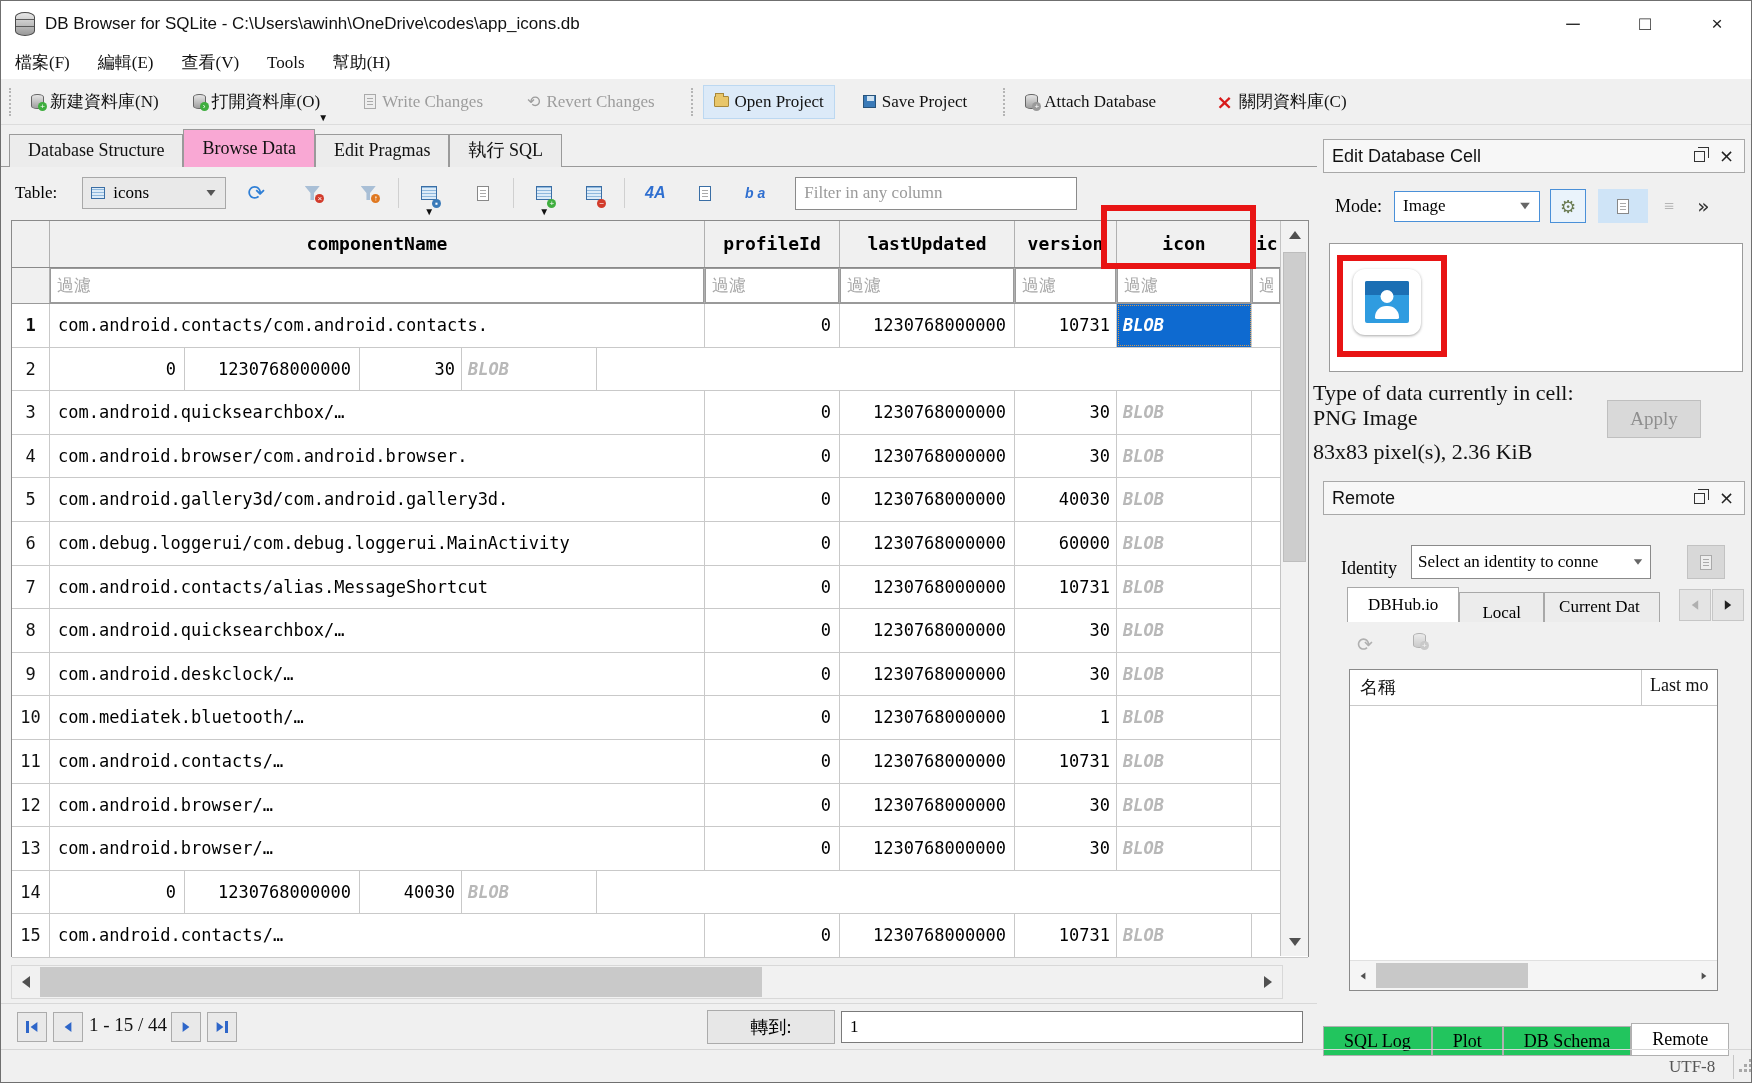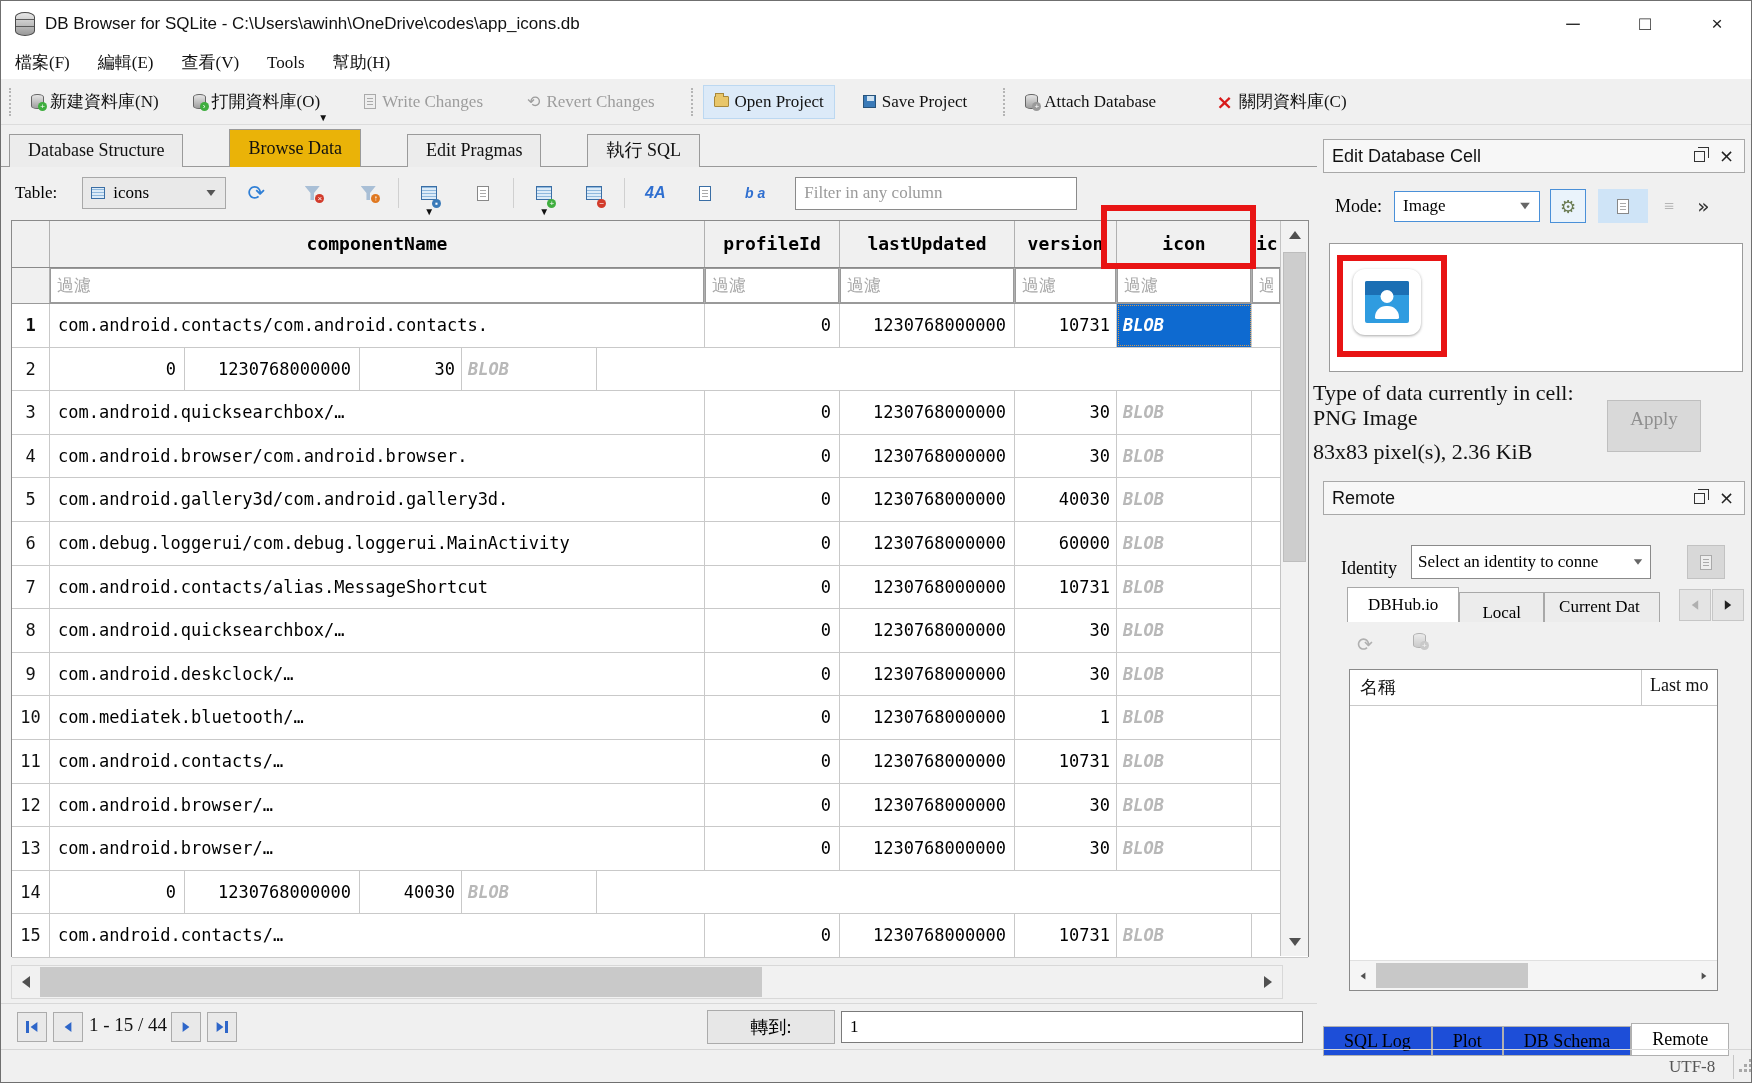--- a/index.html
+++ b/index.html
@@ -44,25 +44,25 @@
   .mini-doc.dim { background:#eee; border-color:#aaa; }
   .mini-folder { width:15px; height:11px; background:#e8c66a; border:1px solid #a8883a; border-radius:1px; position:relative; }
   .mini-folder::before { content:""; position:absolute; top:-4px; left:0; width:7px; height:3px; background:#e8c66a; border:1px solid #a8883a; border-bottom:none; }
   .mini-disk { width:13px; height:13px; background:#3a7ab8; border:1px solid #28537a; position:relative; }
   .mini-disk::before { content:""; position:absolute; left:3px; top:0; width:7px; height:5px; background:#cfe2f1; }
   .undo-glyph { font-size:16px; color:#9d9d9d; }
   .x-glyph { color:#d81a1a; font-weight:bold; font-size:20px; line-height:14px; font-family:"DejaVu Sans",sans-serif; }
   .tb-btn .below-arrow { position:absolute; right:2px; bottom:-4px; font-size:10px; color:#111; }
 
   
-  .tabbar { position:absolute; left:0; top:128px; height:38px; display:flex; align-items:flex-end; padding-left:8px;gap:46px; }
+  .tabbar { position:absolute; left:0; top:128px; height:38px; display:flex; align-items:flex-end; padding-left:8px; }
   .tabline { position:absolute; left:0; top:165px; width:1316px; height:1px; background:#9a9a9a; }
   .mtab { font-size:18px; color:#111; text-align:center; border:1px solid #9a9a9a; border-bottom:none;
     background:#ececec; height:33px; line-height:31px; padding:0 18px; }
-  .mtab.active { background:#eab308; height:38px; line-height:36px; position:relative; z-index:2; }
+  .mtab.active { background:#f9a8d4; height:38px; line-height:36px; position:relative; z-index:2; }
 
   
   .controls { position:absolute; left:0; top:166px; width:1316px; height:52px; background:#f0f0f0;
     display:flex; align-items:center; font-size:17px; }
   .combo { display:flex; align-items:center; gap:8px; background:#e9e9e9; border:1px solid #a8a8a8;
     height:32px; padding:0 8px; }
   .tbl-ic { width:14px; height:12px; border:1px solid #3a6ea5;
     background:repeating-linear-gradient(0deg,#dcebf8 0 2px,#8fb8dd 2px 3px); }
   .ctl-ic { margin:0 10px; position:relative; display:flex; align-items:center; justify-content:center; width:24px; height:24px; }
   .refresh-glyph { font-size:21px; color:#2f7fd6; font-family:"DejaVu Sans",sans-serif; }
@@ -147,21 +147,21 @@
   .preview { position:absolute; left:1328px; top:242px; width:414px; height:129px; background:#fff; border:1px solid #9a9a9a; }
   .contact-tile { position:absolute; left:1352px; top:268px; width:68px; height:66px; background:#fff; border-radius:12px;
     box-shadow:0 1px 3px rgba(0,0,0,.35); display:flex; align-items:center; justify-content:center; }
   .contact-card { width:44px; height:42px; background:#2f9ce0; position:relative; border-radius:2px; overflow:hidden; }
   .contact-card::before { content:""; position:absolute; left:0; top:0; right:0; height:14px; background:#1b6fb4; }
   .person-head { position:absolute; left:50%; top:9px; transform:translateX(-50%); width:13px; height:13px; border-radius:50%; background:#fff; }
   .person-body { position:absolute; left:50%; bottom:4px; transform:translateX(-50%); width:24px; height:13px;
     border-radius:12px 12px 2px 2px; background:#fff; }
 
   .cell-info { position:absolute; left:1312px; font-size:22px; color:#111; }
-  .apply-btn { position:absolute; left:1606px; top:399px; width:94px; height:52px; background:#d9d9d9; border:1px solid #bfbfbf;
+  .apply-btn { position:absolute; left:1606px; top:399px; width:94px; height:38px; background:#d9d9d9; border:1px solid #bfbfbf;
     color:#8f8f8f; font-size:19px; text-align:center; line-height:36px; }
 
   .identity-row { position:absolute; left:1340px; top:544px; display:flex; align-items:flex-end; font-size:18px; }
   .id-combo { width:240px; height:34px; border:1px solid #8a8a8a; background:#fff; margin-left:14px;
     display:flex; align-items:center; padding:0 6px; font-size:17px; white-space:nowrap; overflow:hidden; }
   .id-btn { position:absolute; left:1686px; top:544px; width:38px; height:34px; background:#d8d8d8; border:1px solid #c2c2c2;
     display:flex; align-items:center; justify-content:center; }
   .rtabs { position:absolute; left:1346px; top:586px; height:35px; display:flex; align-items:flex-end; }
   .rtab { font-size:17px; border:1px solid #a8a8a8; border-bottom:none; background:#ececec; padding:0 14px;
     height:30px; line-height:28px; white-space:nowrap; overflow:hidden; }
@@ -172,21 +172,21 @@
   .dim-glyph { font-size:19px; color:#b0b0b0; font-family:"DejaVu Sans",sans-serif; }
   .remote-list { position:absolute; left:1348px; top:668px; width:369px; height:322px; background:#fff; border:1px solid #8a8a8a; }
   .rl-head { display:flex; height:36px; border-bottom:1px solid #c9c9c9; font-size:18px; color:#111; }
   .rl-h1 { width:292px; padding:5px 0 0 10px; border-right:1px solid #c9c9c9; }
   .rl-h2 { flex:1; padding:5px 0 0 8px; white-space:nowrap; overflow:hidden; }
   .rl-hscroll { position:absolute; left:0; bottom:0; width:100%; height:30px; background:#f5f5f5; border-top:1px solid #e0e0e0; }
   .rl-thumb { position:absolute; left:26px; top:2px; width:152px; height:25px; background:#c8c8c8; }
   .rl-btn { position:absolute; top:0; width:26px; height:29px; display:flex; align-items:center; justify-content:center; }
 
   .dock-tabs { position:absolute; left:1322px; top:1022px; display:flex; align-items:flex-end; }
-  .dtab { font-size:18px; border:1px solid #b0b0b0; background:#1d4ed8; padding:0 20px; height:30px; line-height:28px; }
+  .dtab { font-size:18px; border:1px solid #b0b0b0; background:#22c55e; padding:0 20px; height:30px; line-height:28px; }
   .dtab.active { background:#fff; height:33px; line-height:31px; }
 
   .statusline { position:absolute; left:0; top:1048px; width:1752px; height:1px; background:#d6d6d6; }
   .utf8 { position:absolute; left:1668px; top:1056px; font-size:17px; color:#555; }
   .status-sep { position:absolute; left:1732px; top:1054px; width:1px; height:24px; background:#c6c6c6; }
   .grip { position:absolute; left:1738px; top:1068px; width:3px; height:3px; background:#a8a8a8;
     box-shadow:5px 0 #a8a8a8, 5px -5px #a8a8a8, 10px 0 #a8a8a8, 10px -5px #a8a8a8, 10px -10px #a8a8a8; }
 </style>
 </head>
 <body>

